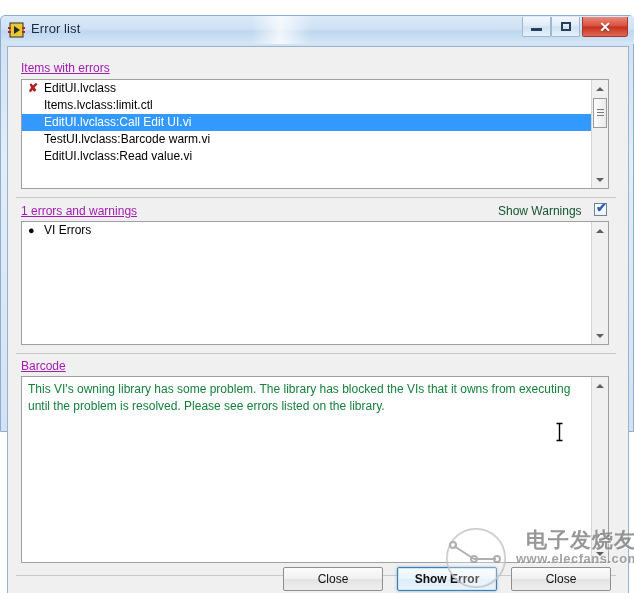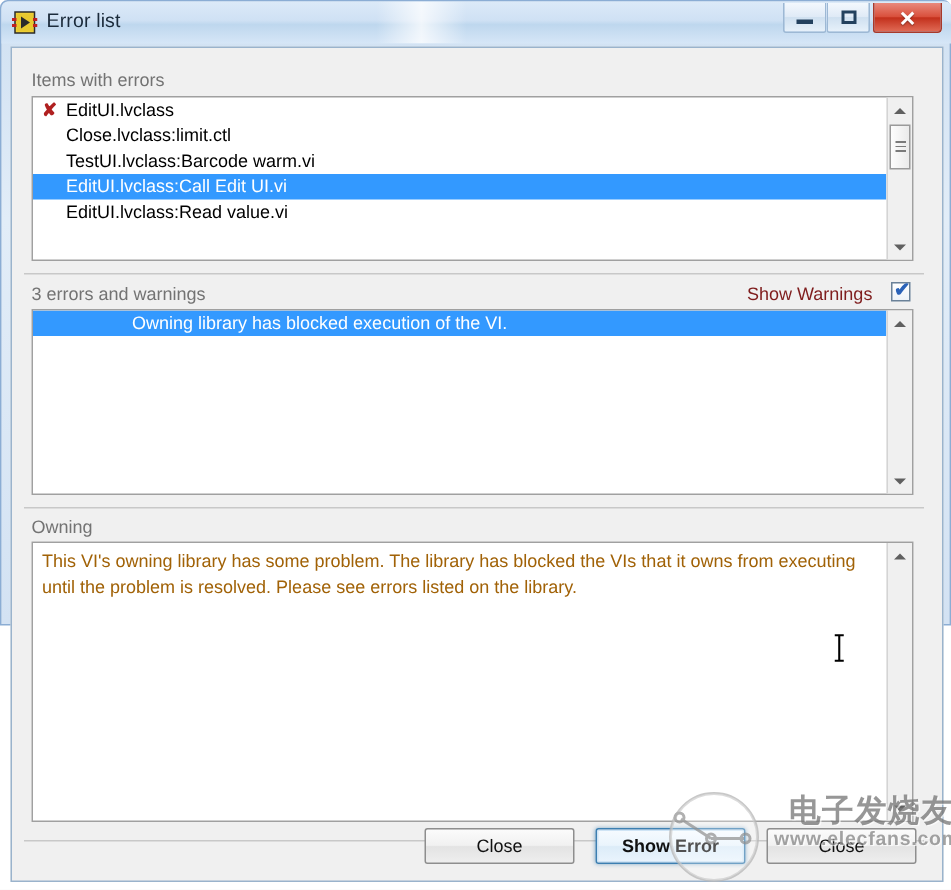--- a/index.html
+++ b/index.html
@@ -13,21 +13,21 @@
     font-family: "Liberation Sans", sans-serif;
     font-size: 12px;
     color: #000000;
     overflow: hidden;
     position: relative;
   }
 
   
   #window {
     position: absolute;
-    left: 0; top: 0;
+    left: 0; top: 15px;
     width: 634px;
     height: 417px;
     box-sizing: border-box;
     background: linear-gradient(to bottom, #cfe0f2 0%, #e2edf8 35%, #d3e2f3 100%);
     border: 1px solid #8badd4;
     border-radius: 5px 5px 0 0;
   }
 
   
   #titlebar {
@@ -115,21 +115,22 @@
     width: 622px;
     height: 557px;
     box-sizing: border-box;
     background: #f0f0f0;
     border: 1px solid #9ab3cc;
   }
 
   .section-label {
     position: absolute;
     font-size: 12px;
-    color: #737373;
+    color: #a21caf;
+    text-decoration: underline;
   }
 
   
   .listbox {
     position: absolute;
     box-sizing: border-box;
     background: #ffffff;
     border: 1px solid #a0a0a0;
     overflow: hidden;
   }
@@ -236,28 +237,28 @@
     border: 1px solid #a0a0a0;
     overflow: hidden;
   }
   #details-text {
     position: absolute;
     left: 6px;
     top: 4px;
     right: 24px;
     font-size: 12px;
     line-height: 17px;
-    color: #a16207;
+    color: #15803d;
   }
 
   
   #show-warnings-label {
     position: absolute;
     font-size: 12px;
-    color: #7f1d1d;
+    color: #14532d;
   }
   #show-warnings-box {
     position: absolute;
     width: 13px; height: 13px;
     box-sizing: border-box;
     background: linear-gradient(to bottom, #ffffff, #eef3f8);
     border: 1px solid #6b8299;
   }
   #show-warnings-box .check {
     position: absolute;
@@ -373,64 +374,64 @@
     </div>
   </div>
 
   <div id="dialog-body">
 
     <div class="section-label" style="left:13px; top:14px;">Items with errors</div>
 
     <div class="listbox" id="items-list" style="left:13px; top:32px; width:588px; height:110px;">
       <div class="list-rows" id="items-rows">
           <div class="row"><span class="err-mark">✘</span><span>EditUI.lvclass</span></div>
-          <div class="row"><span class="indent-sm"></span><span>Close.lvclass:limit.ctl</span></div>
+          <div class="row"><span class="indent-sm"></span><span>Items.lvclass:limit.ctl</span></div>
+          <div class="row selected"><span class="indent-sm"></span><span>EditUI.lvclass:Call Edit UI.vi</span></div>
           <div class="row"><span class="indent-sm"></span><span>TestUI.lvclass:Barcode warm.vi</span></div>
-          <div class="row selected"><span class="indent-sm"></span><span>EditUI.lvclass:Call Edit UI.vi</span></div>
           <div class="row"><span class="indent-sm"></span><span>EditUI.lvclass:Read value.vi</span></div>
         </div>
       <div class="vscroll">
         <div class="sb-arrow up">
           <div class="tri-up"></div>
         </div>
         <div class="sb-thumb" style="top:18px; height:30px;">
           <div class="grip"></div>
         </div>
         <div class="sb-arrow down">
           <div class="tri-down"></div>
         </div>
       </div>
     </div>
 
     <div class="hsep" style="left:8px; top:150px; width:600px;"></div>
 
-    <div class="section-label" style="left:13px; top:157px;">3 errors and warnings</div>
+    <div class="section-label" style="left:13px; top:157px;">1 errors and warnings</div>
 
     <div id="show-warnings-label" style="left:490px; top:157px;">Show Warnings</div>
     <div id="show-warnings-box" style="left:586px; top:156px;">
       <div class="check">✔</div>
     </div>
 
     <div class="listbox" id="errors-list" style="left:13px; top:174px; width:588px; height:124px;">
       <div class="list-rows" id="errors-rows">
-          <div class="row selected"><span class="indent-lg"></span><span>Owning library has blocked execution of the VI.</span></div>
+          <div class="row"><span class="bullet">●</span><span>VI Errors</span></div>
         </div>
       <div class="vscroll">
         <div class="sb-arrow up">
           <div class="tri-up"></div>
         </div>
         <div class="sb-arrow down">
           <div class="tri-down"></div>
         </div>
       </div>
     </div>
 
     <div class="hsep" style="left:8px; top:306px; width:600px;"></div>
 
-    <div class="section-label" style="left:13px; top:312px;">Owning</div>
+    <div class="section-label" style="left:13px; top:312px;">Barcode</div>
 
     <div id="details-box" style="left:13px; top:329px; width:588px; height:187px;">
       <div id="details-text">This VI's owning library has some problem. The library has blocked the VIs that it owns from executing until the problem is resolved. Please see errors listed on the library.</div>
       <div class="vscroll">
         <div class="sb-arrow up">
           <div class="tri-up"></div>
         </div>
         <div class="sb-arrow down">
           <div class="tri-down"></div>
         </div>

